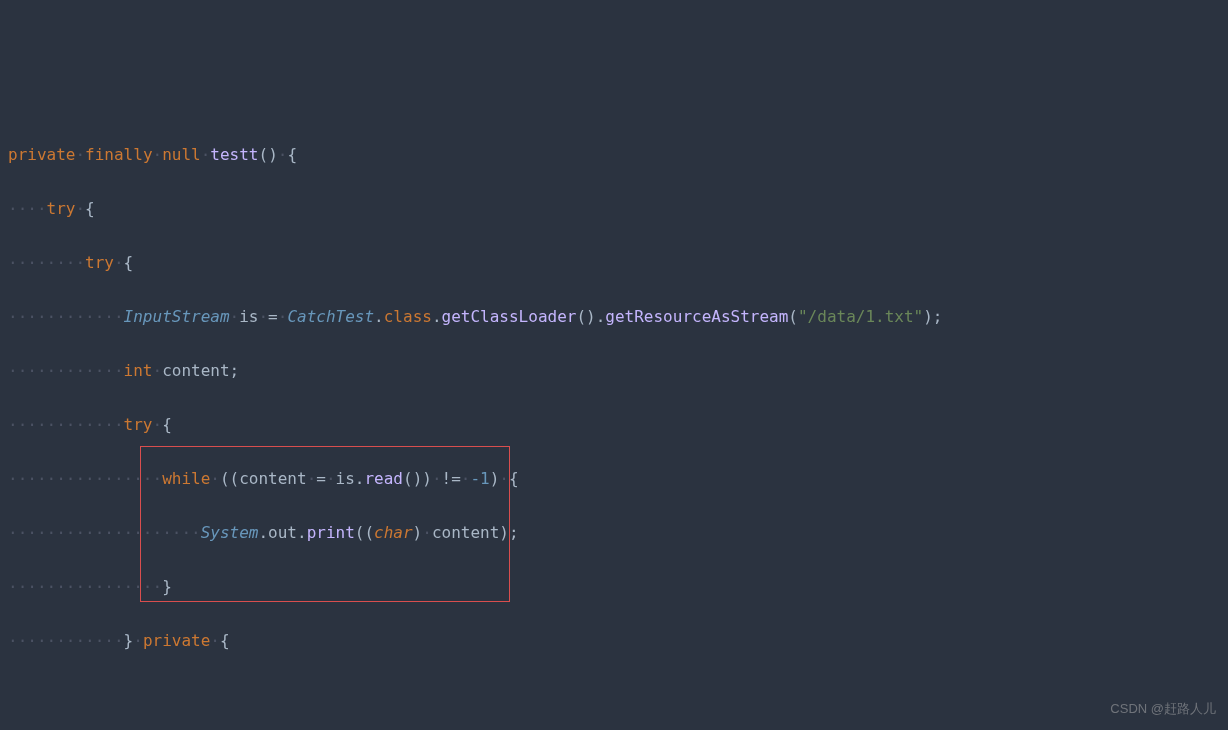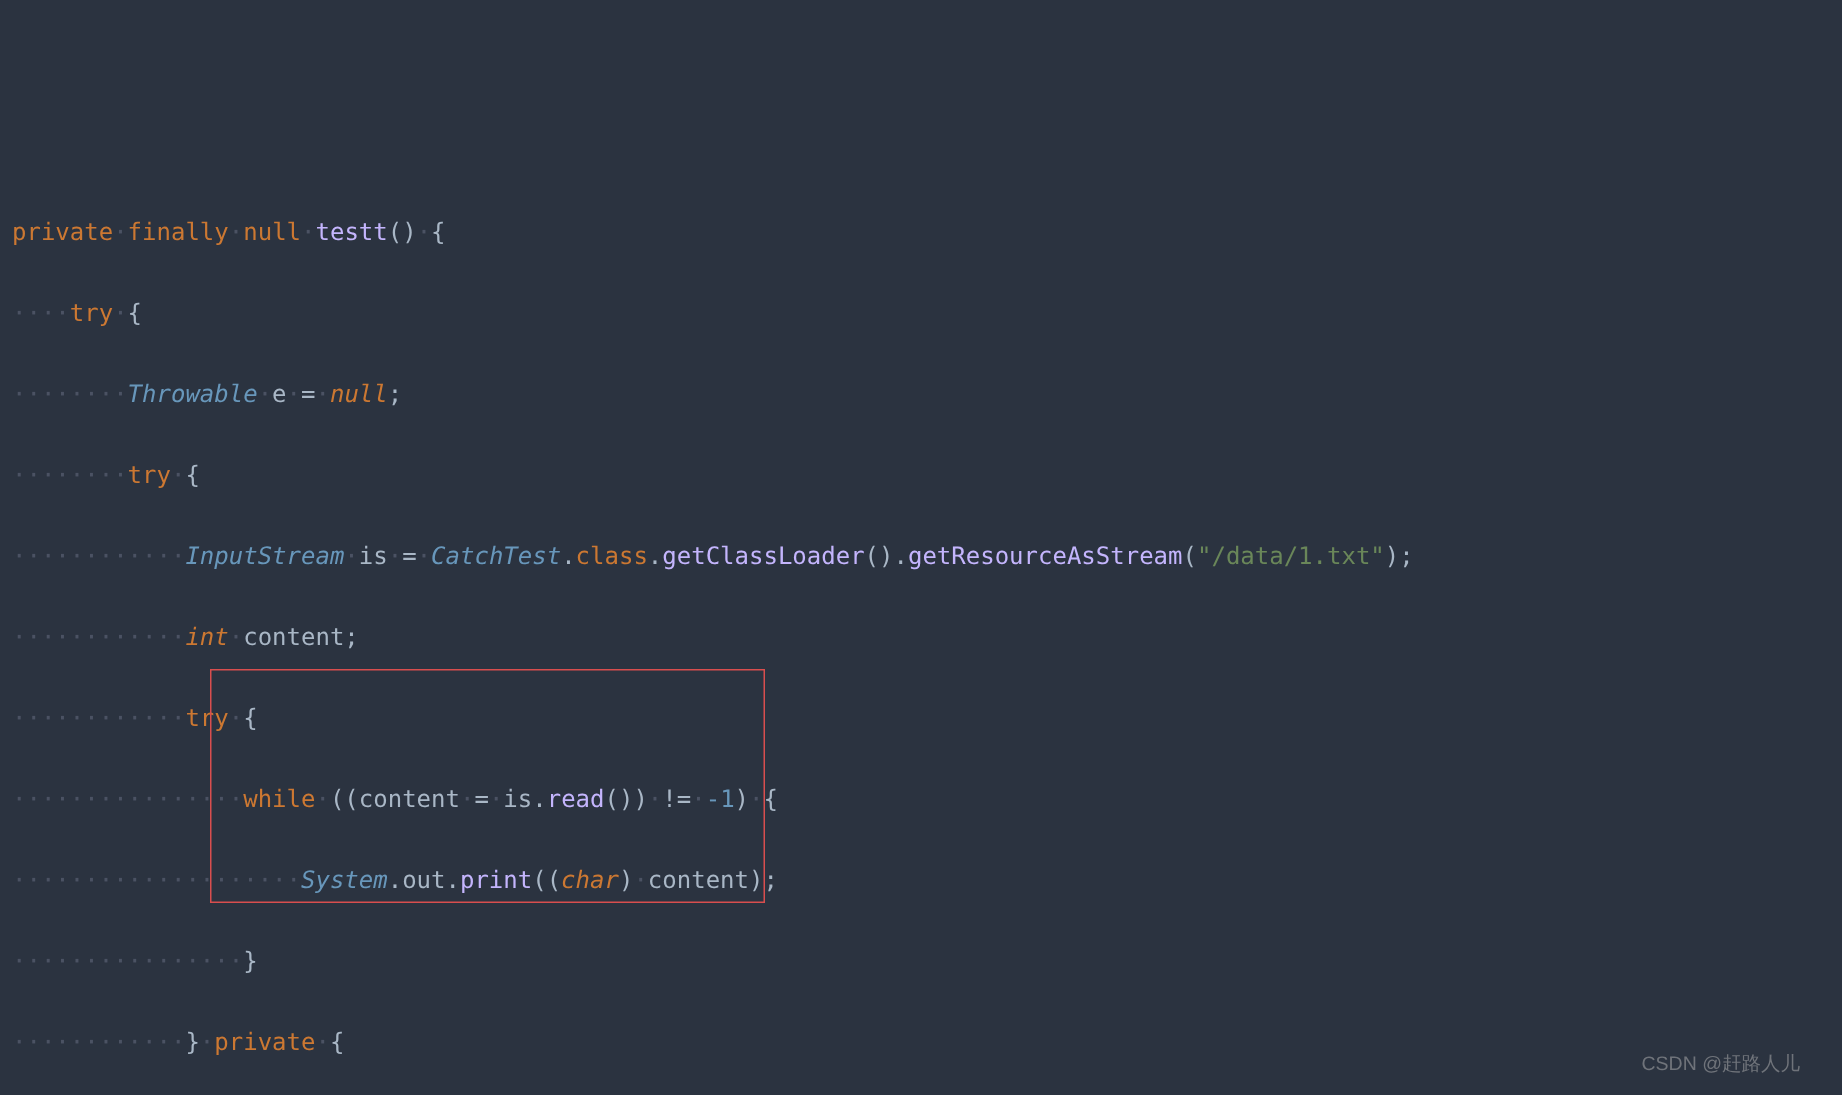--- a/index.html
+++ b/index.html
@@ -26,39 +26,38 @@
     .punc { color: #a9b7c6; }
     .null { color: #cc7832; font-style: italic; }
     .classref { color: #cc7832; }
     .highlight-box {
       position: absolute;
       border: 1px solid #d94e4e;
       pointer-events: none;
     }
     .watermark {
       position: absolute;
-      right: 28px;
+      right: 12px;
       bottom: 8px;
       color: rgba(180,180,180,0.5);
       font-size: 13px;
       font-family: sans-serif;
     }
   </style>
 </head>
 <body>
 
 
 
 <div class="code-container">
 <div><span class="kw">private</span><span class="space">·</span><span class="kw">finally</span><span class="space">·</span><span class="kw">null</span><span class="space">·</span><span class="method">testt</span><span class="punc">()</span><span class="space">·</span><span class="punc">{</span></div>
 <div><span class="space">····</span><span class="kw">try</span><span class="space">·</span><span class="punc">{</span></div>
-<div><span class="space">········</span><span class="type">Throwable</span><span class="space">·</span><span class="var">e</span><span class="space">·</span><span class="punc">=</span><span class="space">·</span><span class="null">null</span><span class="punc">;</span></div>
 <div><span class="space">········</span><span class="kw">try</span><span class="space">·</span><span class="punc">{</span></div>
 <div><span class="space">············</span><span class="type">InputStream</span><span class="space">·</span><span class="var">is</span><span class="space">·</span><span class="punc">=</span><span class="space">·</span><span class="type">CatchTest</span><span class="punc">.</span><span class="classref">class</span><span class="punc">.</span><span class="method">getClassLoader</span><span class="punc">().</span><span class="method">getResourceAsStream</span><span class="punc">(</span><span class="str">"/data/1.txt"</span><span class="punc">)</span><span class="punc">;</span></div>
-<div><span class="space">············</span><span class="kw" style="font-style:italic">int</span><span class="space">·</span><span class="var">content</span><span class="punc">;</span></div>
+<div><span class="space">············</span><span class="kw" style="">int</span><span class="space">·</span><span class="var">content</span><span class="punc">;</span></div>
 <div><span class="space">············</span><span class="kw">try</span><span class="space">·</span><span class="punc">{</span></div>
 <div><span class="space">················</span><span class="kw">while</span><span class="space">·</span><span class="punc">((</span><span class="var">content</span><span class="space">·</span><span class="punc">=</span><span class="space">·</span><span class="var">is</span><span class="punc">.</span><span class="method">read</span><span class="punc">())</span><span class="space">·</span><span class="punc">!=</span><span class="space">·</span><span class="num">-1</span><span class="punc">)</span><span class="space">·</span><span class="punc">{</span></div>
 <div><span class="space">····················</span><span class="type">System</span><span class="punc">.</span><span class="var">out</span><span class="punc">.</span><span class="method">print</span><span class="punc">((</span><span class="kw" style="font-style:italic">char</span><span class="punc">)</span><span class="space">·</span><span class="var">content</span><span class="punc">)</span><span class="punc">;</span></div>
 <div><span class="space">················</span><span class="punc">}</span></div>
 <div><span class="space">············</span><span class="punc">}</span><span class="space">·</span><span class="kw">private</span><span class="space">·</span><span class="punc">{</span></div>
 
 
 
 
 

